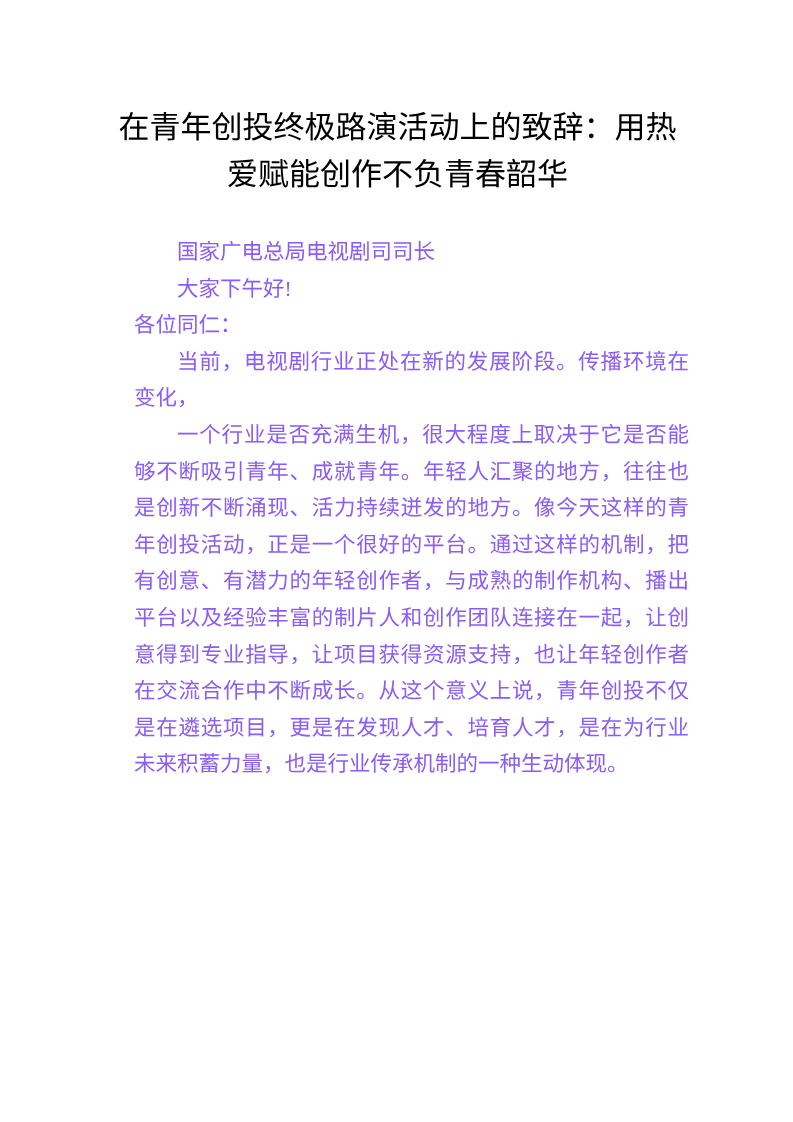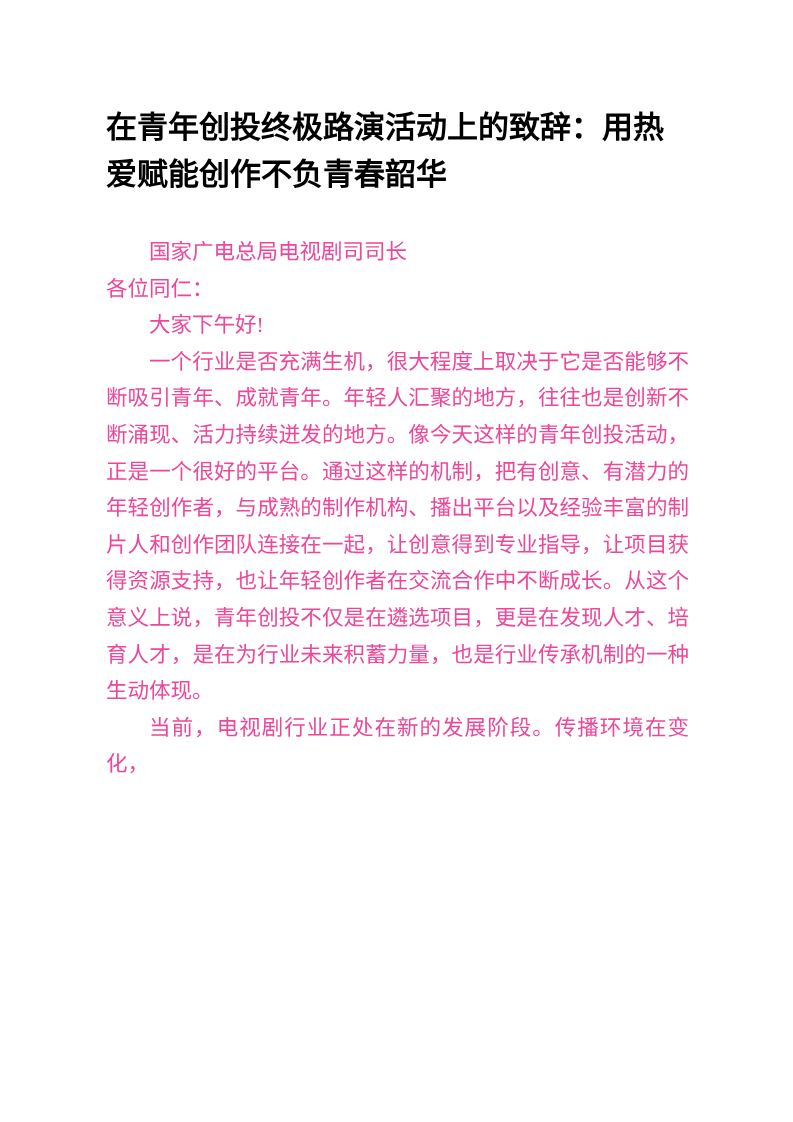--- a/index.html
+++ b/index.html
@@ -13,29 +13,31 @@
     height: 1122px;
     margin: 0 auto;
     background: #ffffff;
     box-sizing: border-box;
     padding: 104px 104px 0 106px;
     overflow: hidden;
   }
   .doc-title {
     margin: 0 0 36px 0;
     font-family: "Liberation Sans", "DejaVu Sans", sans-serif;
-    font-weight: bold;
+    font-weight: normal;
     font-size: 31px;
     line-height: 47px;
     color: #000000;
+    text-align: center;
     letter-spacing: 0px;
   }
   .doc-body {
     font-family: "Liberation Serif", "DejaVu Serif", serif;
-    color: #ec4899;
+    color: #8b5cf6;
+    margin-left: 28px;
   }
   .doc-body p.para {
     margin: 0;
     font-size: 21.5px;
     line-height: 36.6px;
     text-align: justify;
     text-justify: inter-ideograph;
     text-indent: 2em;
     font-weight: normal;
   }
@@ -43,18 +45,18 @@
     text-indent: 0;
   }
 </style>
 </head>
 <body>
 
 <div class="page">
   <h1 class="doc-title">在青年创投终极路演活动上的致辞：用热爱赋能创作不负青春韶华</h1>
   <div class="doc-body">
       <p class="para">国家广电总局电视剧司司长</p>
+      <p class="para">大家下午好!</p>
       <p class="para no-indent">各位同仁：</p>
-      <p class="para">大家下午好!</p>
+      <p class="para">当前，电视剧行业正处在新的发展阶段。传播环境在变化，</p>
       <p class="para">一个行业是否充满生机，很大程度上取决于它是否能够不断吸引青年、成就青年。年轻人汇聚的地方，往往也是创新不断涌现、活力持续迸发的地方。像今天这样的青年创投活动，正是一个很好的平台。通过这样的机制，把有创意、有潜力的年轻创作者，与成熟的制作机构、播出平台以及经验丰富的制片人和创作团队连接在一起，让创意得到专业指导，让项目获得资源支持，也让年轻创作者在交流合作中不断成长。从这个意义上说，青年创投不仅是在遴选项目，更是在发现人才、培育人才，是在为行业未来积蓄力量，也是行业传承机制的一种生动体现。</p>
-      <p class="para">当前，电视剧行业正处在新的发展阶段。传播环境在变化，</p>
     </div>
 </div>
 
 </body></html>

